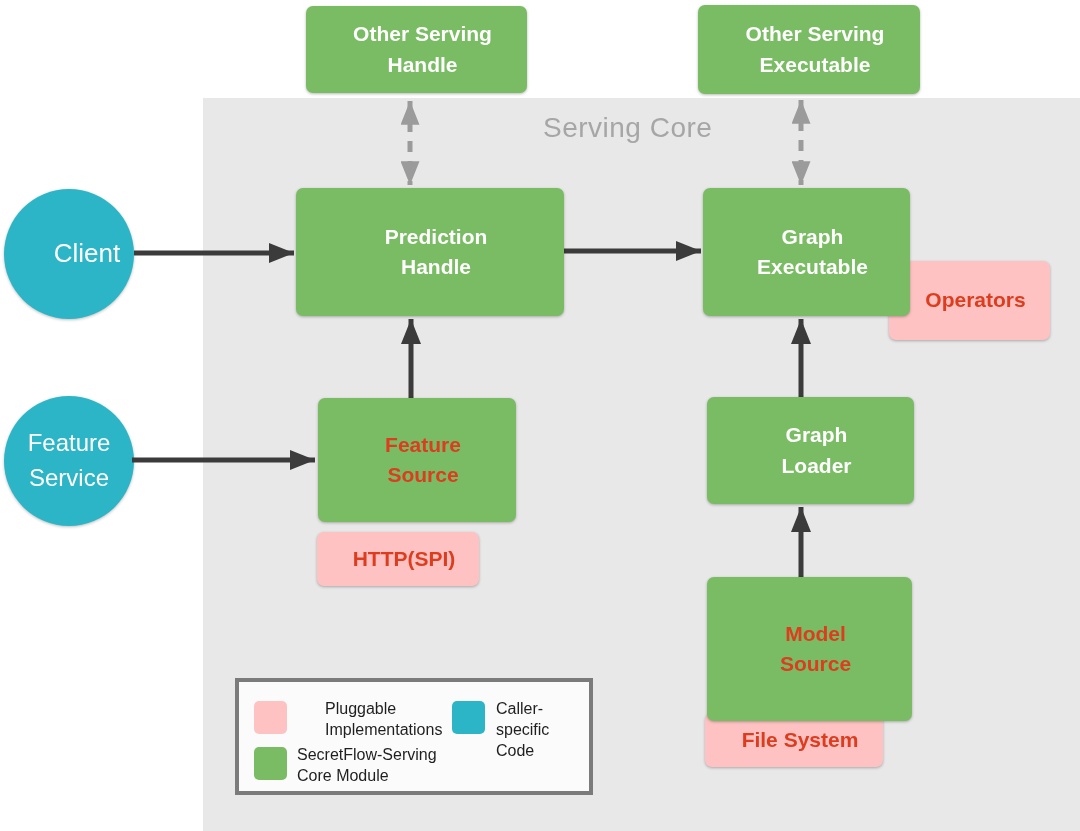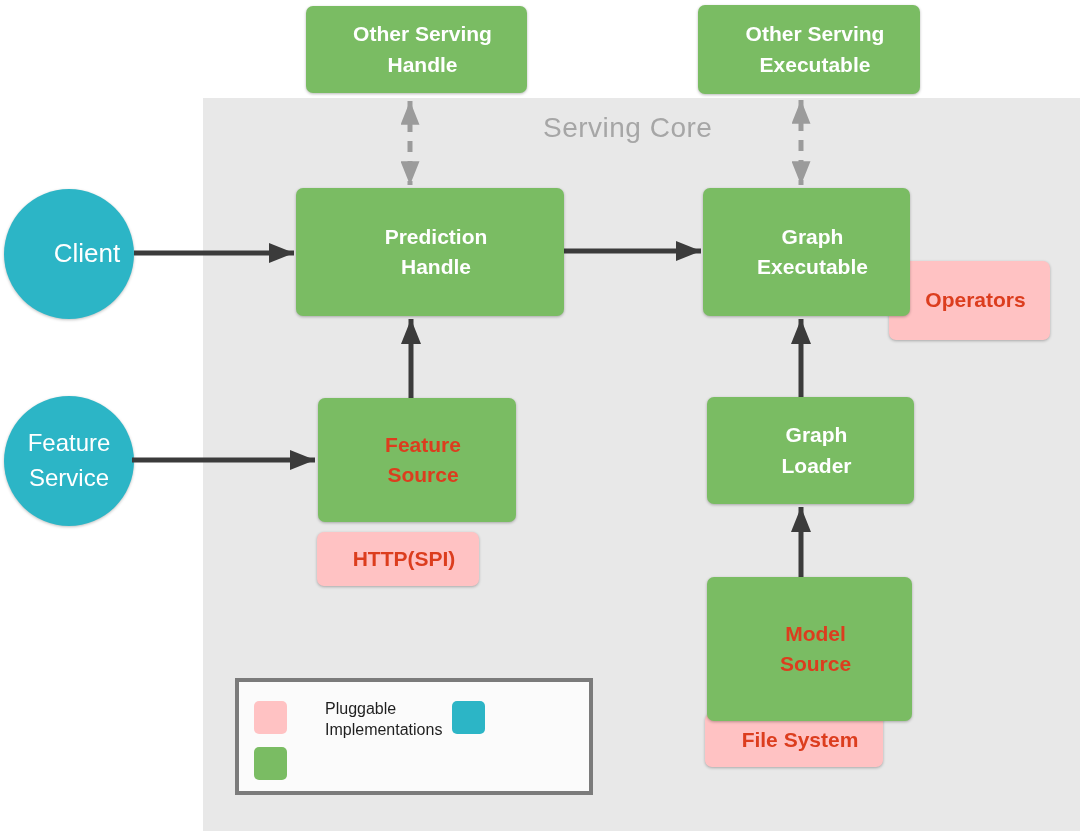--- a/index.html
+++ b/index.html
@@ -119,14 +119,18 @@
   <line x1="411" y1="399" x2="411" y2="319" stroke="#3b3b3b" stroke-width="5" marker-end="url(#ah-dark)"></line>
   <line x1="801" y1="398" x2="801" y2="319" stroke="#3b3b3b" stroke-width="5" marker-end="url(#ah-dark)"></line>
   <line x1="801" y1="578" x2="801" y2="507" stroke="#3b3b3b" stroke-width="5" marker-end="url(#ah-dark)"></line>
 </svg>
 
 <div class="legend">
   <div class="swatch swatch-pink" style="left:15px;top:19px;"></div>
   <div class="legend-label" style="left:58px;top:17px;margin-left:28px;">Pluggable
 Implementations</div>
   <div class="swatch swatch-teal" style="left:213px;top:19px;"></div>
+  <div class="legend-label" style="left:257px;top:17px;">Caller-specific
+Code</div>
   <div class="swatch swatch-green" style="left:15px;top:65px;"></div>
+  <div class="legend-label" style="left:58px;top:63px;">SecretFlow-Serving
+Core Module</div>
 </div>
 
 </body></html>

